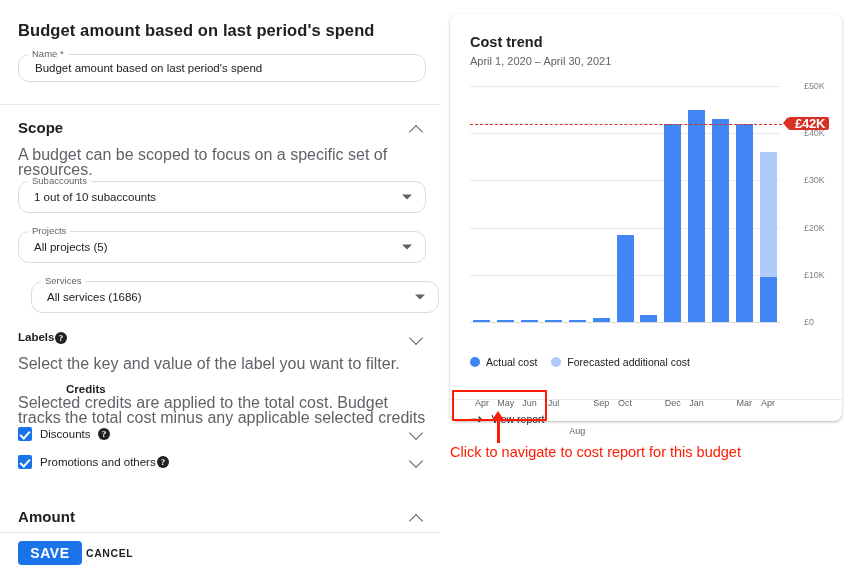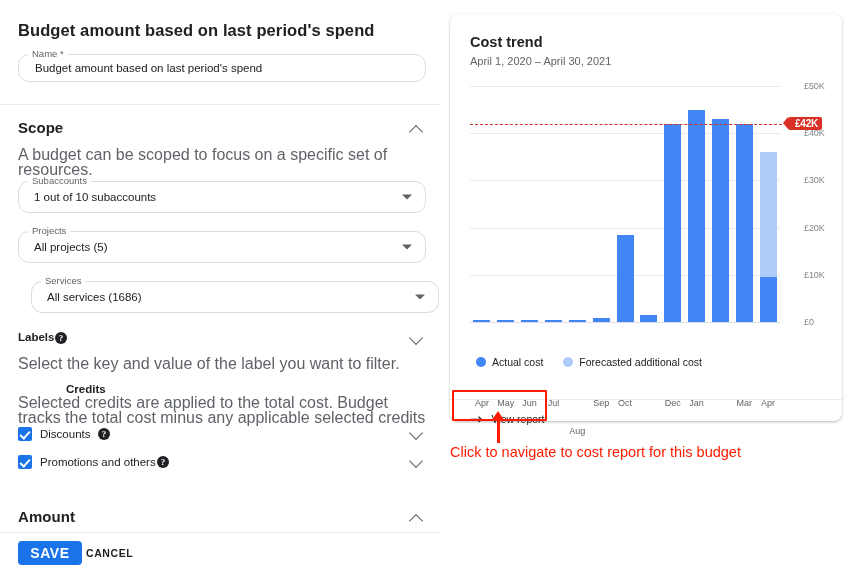--- a/index.html
+++ b/index.html
@@ -150,32 +150,32 @@
     position:absolute; top:312px; font-size:9px; color:#5f6368;
     text-align:center; transform:translateX(-50%); white-space:nowrap;
   }
 
   #budget-line {
     position:absolute; left:0; width:312px; height:0;
     border-top:1.5px dashed #ea4335;
   }
   #budget-badge {
     position:absolute; height:13px; background:#d93025; color:#fff;
-    font-size:10px; font-weight:700; line-height:13px; padding:0 4px 0 7px;
+    font-size:13px; font-weight:700; line-height:13px; padding:0 4px 0 7px;
     border-radius:2px; white-space:nowrap; letter-spacing:-0.2px;
   }
   #budget-badge::before{
     content:""; position:absolute; left:-5px; top:0;
     width:0;height:0;border-top:6.5px solid transparent;border-bottom:6.5px solid transparent;
     border-right:5px solid #d93025;
   }
 
   
   #legend { position:absolute; left:20px; top:342px; display:flex; align-items:center; gap:14px; }
-  .lg { display:flex; align-items:center; gap:6px;margin-left:6px; }
+  .lg { display:flex; align-items:center; gap:6px; }
   .lg .dot { width:10px;height:10px;border-radius:50%; }
   .lg .txt { font-size:10.5px; color:#202124; white-space:nowrap; }
 
   #card-divider { position:absolute; left:0; top:385px; width:392px; height:1px; background:#e8eaed; }
 
   #view-report {
     position:absolute; left:16px; top:394px; height:22px;
     display:flex; align-items:center; gap:9px; cursor:pointer; background:transparent; border:none;
     padding:0 4px;
   }

